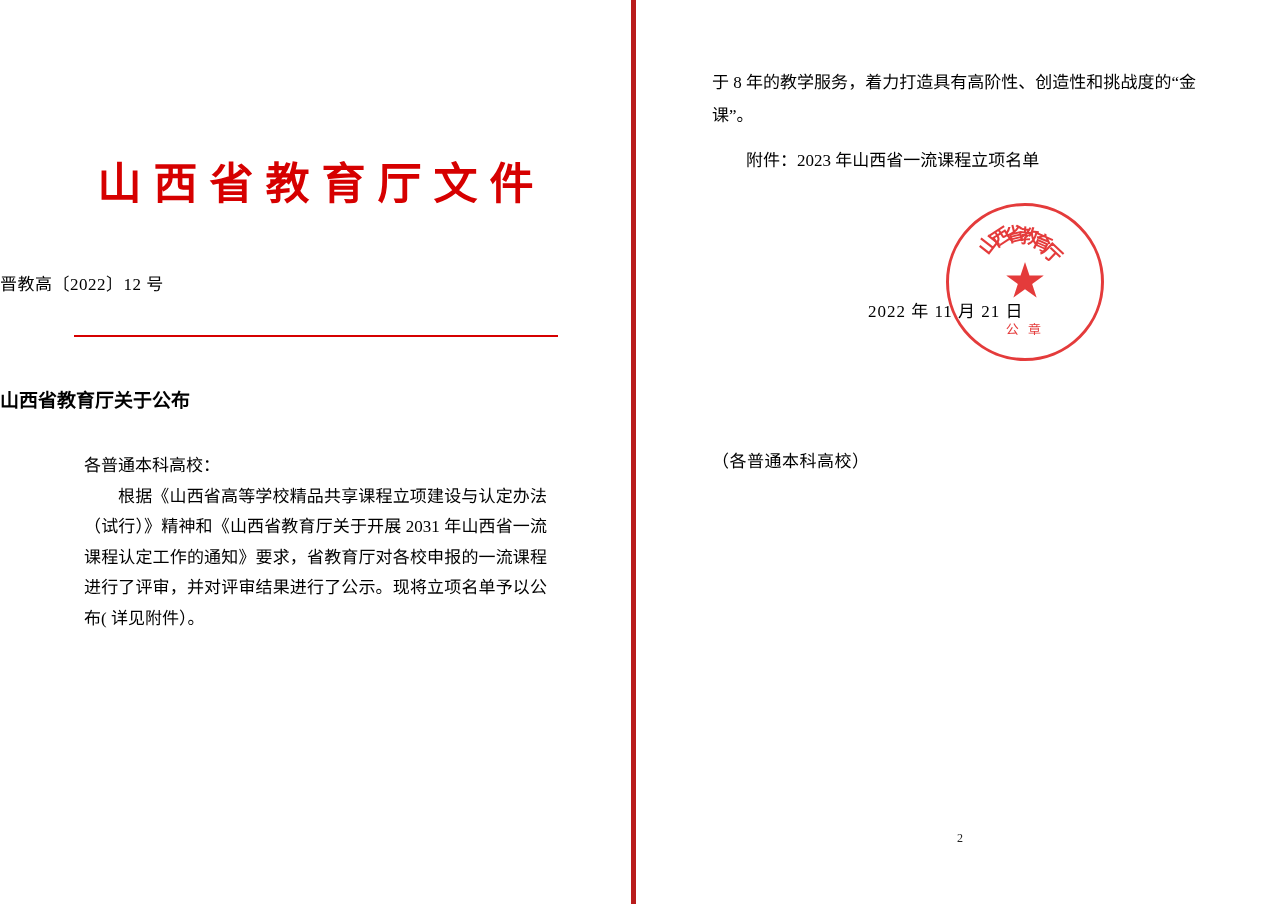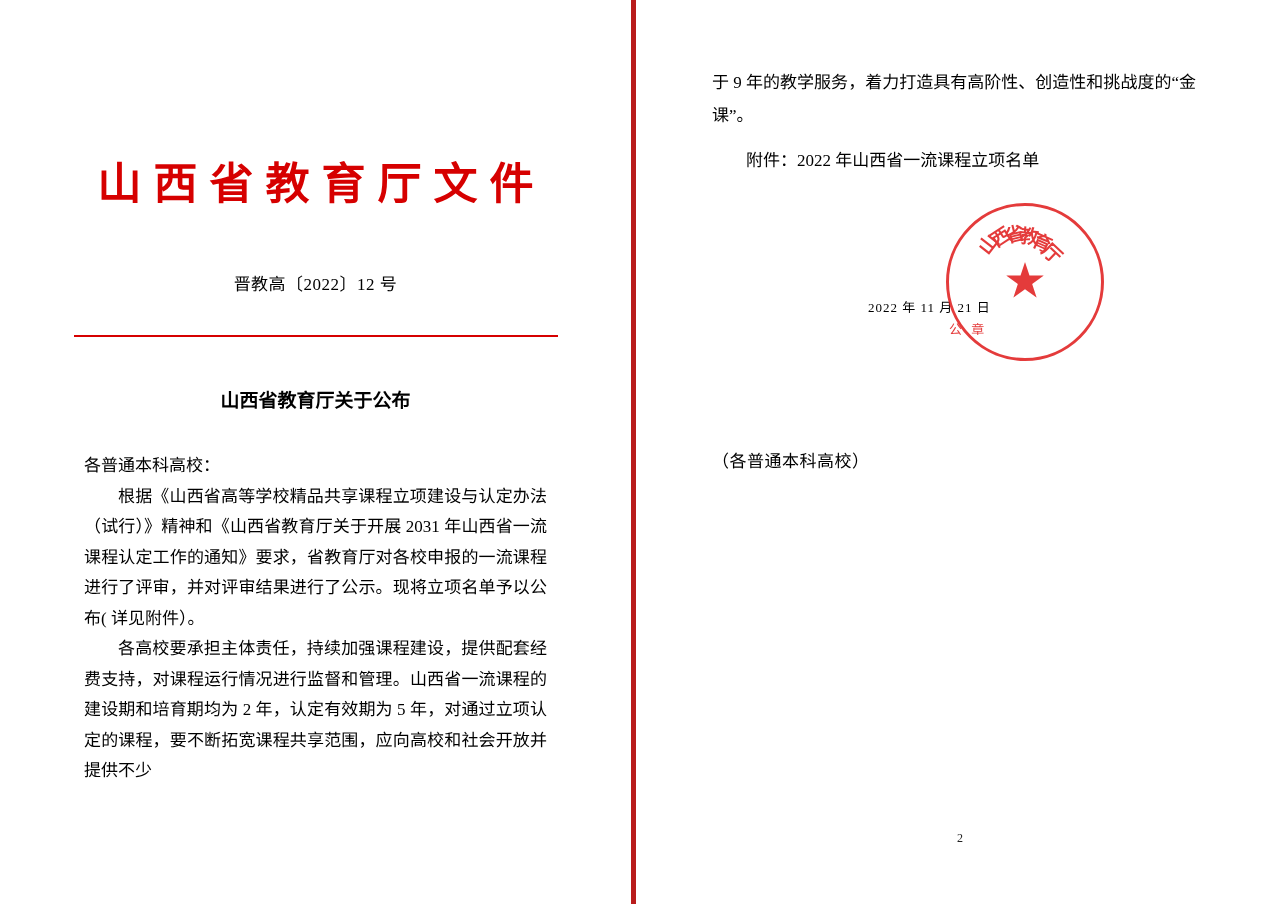--- a/index.html
+++ b/index.html
@@ -40,33 +40,32 @@
     color: #d60000;
     font-family: "Liberation Serif", "DejaVu Serif", serif;
     font-weight: bold;
     font-size: 44px;
     letter-spacing: 12px;
     text-indent: 12px;
     margin-top: 148px;
     white-space: nowrap;
   }
   .doc-number {
-    text-align: center;
+    text-align: left;
     font-size: 17px;
     margin-top: 58px;
     letter-spacing: 0.5px;
   }
   .red-rule {
     width: 484px;
     height: 2px;
     background: #d60000;
     margin: 40px auto 0 auto;
   }
   .subject {
-    text-align: center;
     font-weight: bold;
     font-size: 19px;
     line-height: 32px;
     margin-top: 48px;
   }
   .body-block {
     margin: 34px 84px 0 84px;
     font-size: 17px;
     line-height: 30.5px;
     text-align: justify;
@@ -98,21 +97,21 @@
   }
   .seal-area {
     position: relative;
     height: 200px;
     margin-top: 18px;
   }
   .date-line {
     position: absolute;
     left: 232px;
     top: 102px;
-    font-size: 13px;
+    font-size: 17px;
     letter-spacing: 1px;
     white-space: nowrap;
   }
   .seal {
     position: absolute;
     left: 310px;
     top: 8px;
     width: 152px;
     height: 152px;
     border: 3px solid #e01b1b;
@@ -145,20 +144,21 @@
     font-family: "Liberation Serif", "DejaVu Serif", serif;
     transform-origin: 0 58px;
     margin-left: -9px;
     margin-top: -62px;
   }
   .seal-bottom-text {
     position: absolute;
     left: 0;
     bottom: 20px;
     width: 152px;
+    text-align: center;
     color: #e01b1b;
     font-size: 13px;
     letter-spacing: 3px;
   }
   .public-note {
     margin: 52px 0 0 76px;
     font-size: 17px;
     letter-spacing: 0.5px;
   }
   .page-number {
@@ -184,29 +184,28 @@
 
     <div class="red-rule"></div>
 
     <div class="subject">
       <div>山西省教育厅关于公布</div>
     </div>
 
     <div class="body-block">
       <p class="salutation">各普通本科高校：</p>
       <p class="para">根据《山西省高等学校精品共享课程立项建设与认定办法（试行）》精神和《山西省教育厅关于开展 2031 年山西省一流课程认定工作的通知》要求，省教育厅对各校申报的一流课程进行了评审，并对评审结果进行了公示。现将立项名单予以公布( 详见附件）。</p>
-      <p class="para">各高校要承担主体责任，持续加强课程建设，提供配套经费支持，对课程运行情况进行监督和管理。山西省一流课程的建设期和培育期均为 2 年，认定有效期为 5 年，对通过立项认定的课程，要不断拓宽课程共享范围，应向高校和社会开放并提供不少</p>
     </div>
   </div>
 
   <div class="page page-right">
 
     <div class="rbody">
-      <p class="rpara">于 9 年的教学服务，着力打造具有高阶性、创造性和挑战度的“金课”。</p>
-      <p class="attach">附件：2022 年山西省一流课程立项名单</p>
+      <p class="rpara">于 8 年的教学服务，着力打造具有高阶性、创造性和挑战度的“金课”。</p>
+      <p class="attach">附件：2023 年山西省一流课程立项名单</p>
     </div>
 
     <div class="seal-area">
       <div class="date-line">2022 年 11 月 21 日</div>
 
       <div class="seal">
         <div class="seal-top-text">
           <span style="transform: rotate(-52deg);">山</span>
           <span style="transform: rotate(-33deg);">西</span>
           <span style="transform: rotate(-14deg);">省</span>

